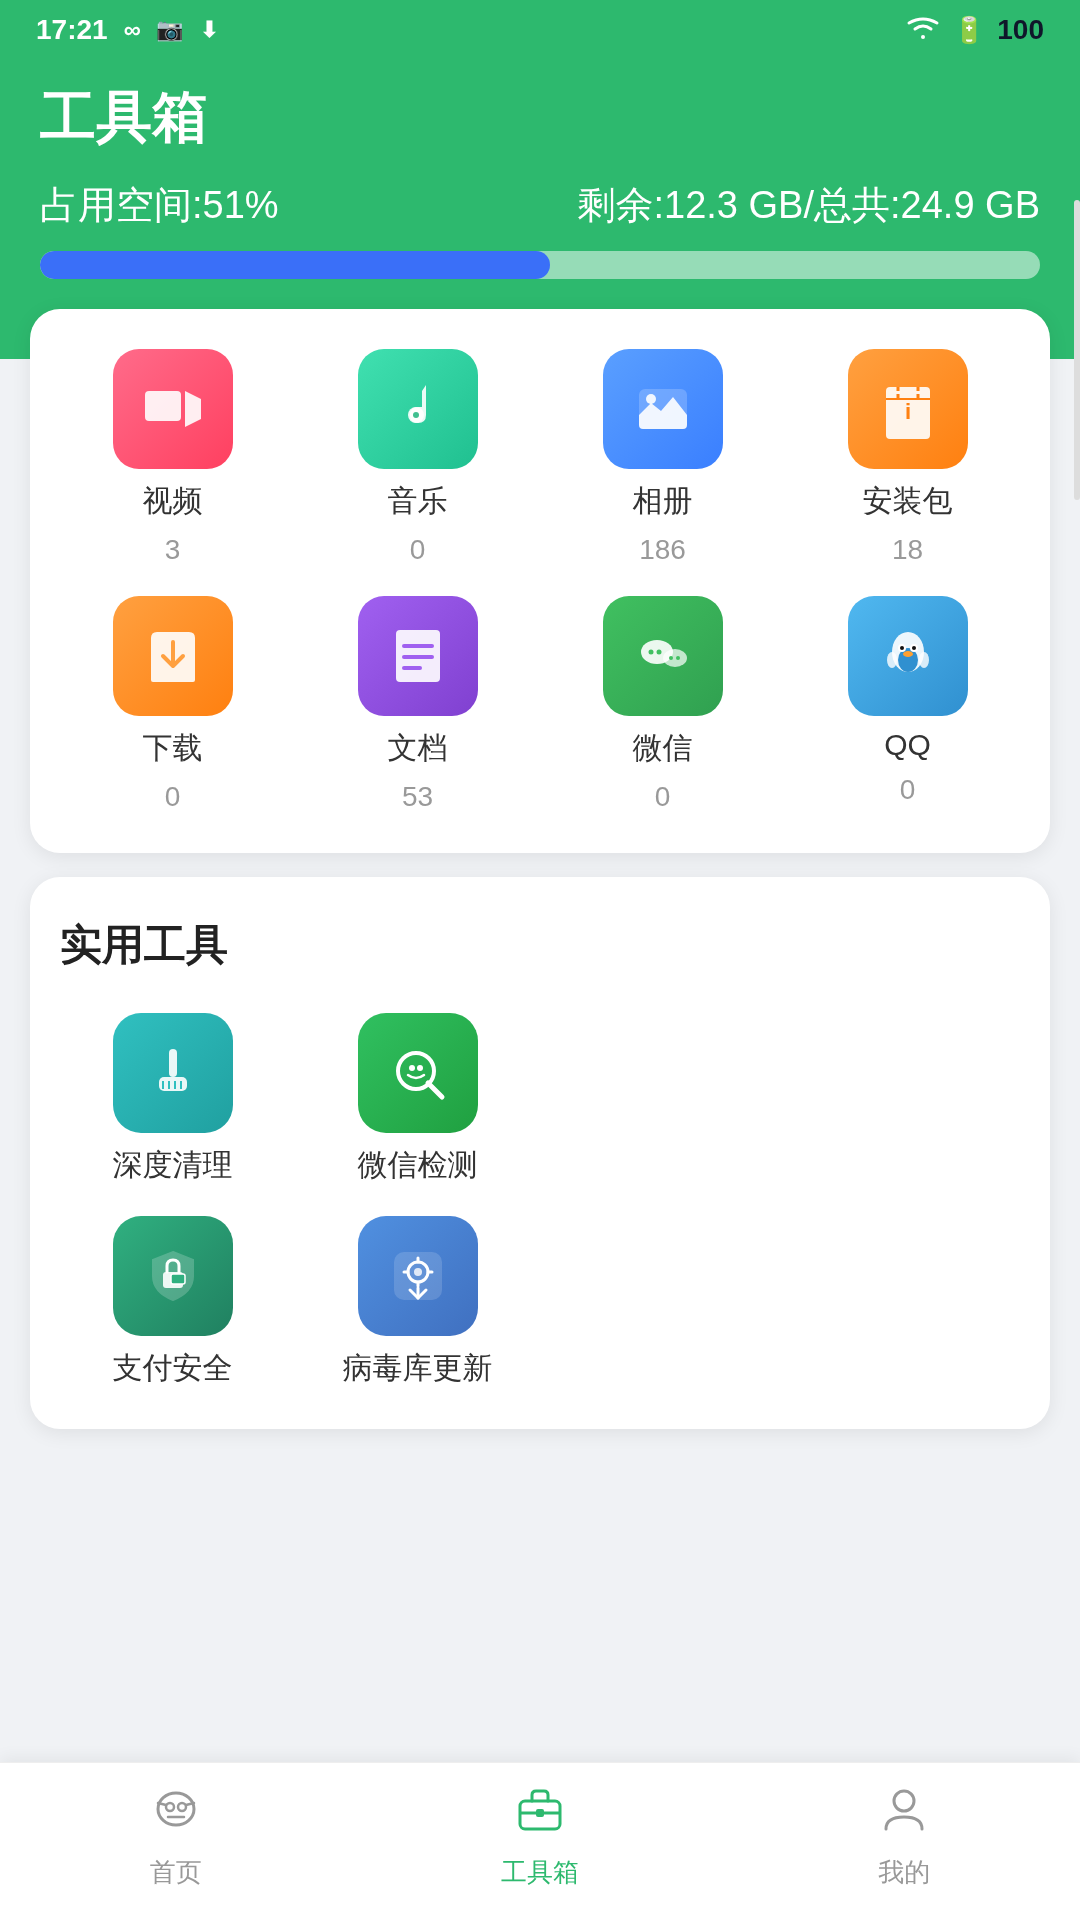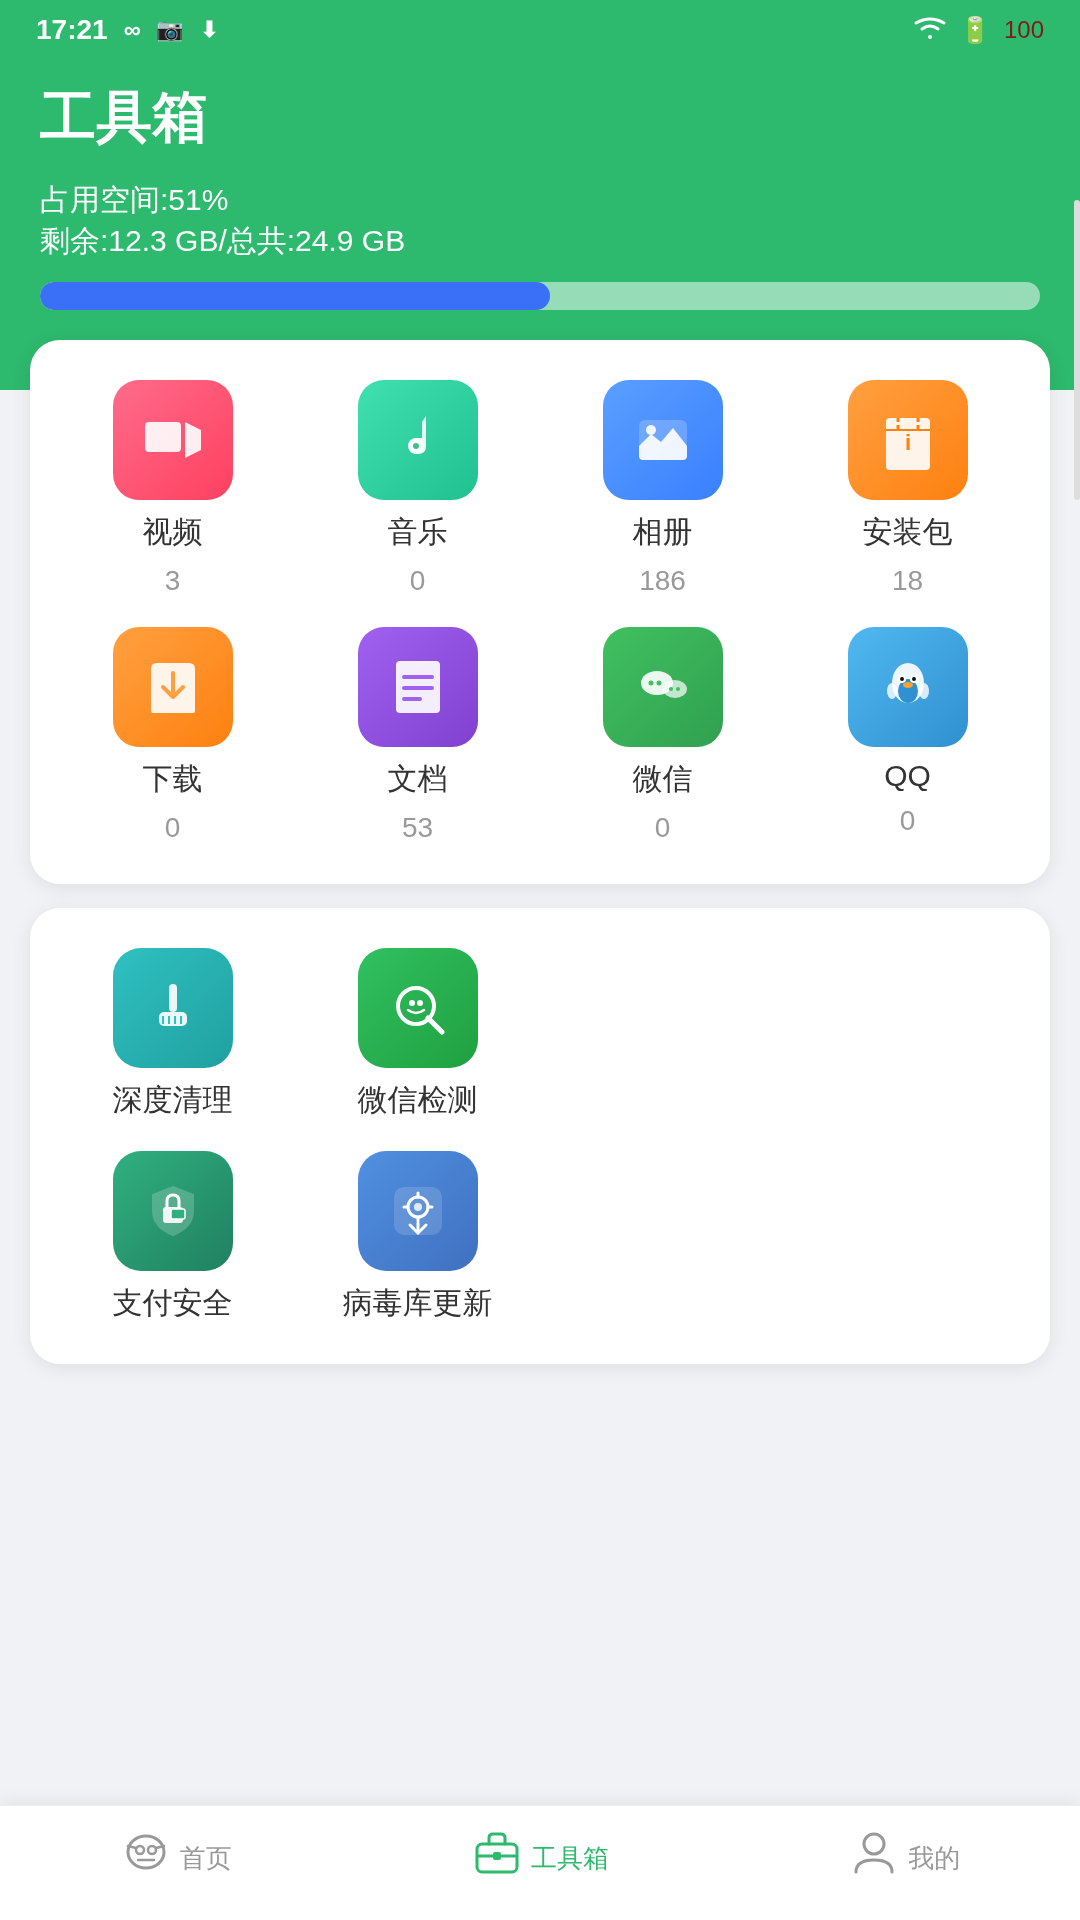--- a/index.html
+++ b/index.html
@@ -47,23 +47,22 @@
     .header-title {
       color: white;
       font-size: 56px;
       font-weight: bold;
       margin-bottom: 24px;
     }
     .storage-info {
       display: flex;
       justify-content: space-between;
       color: white;
-      font-size: 30px;
+      font-size: 38px;
       margin-bottom: 20px;
-      flex-direction: column;
     }
     .progress-bar-bg {
       background: rgba(255,255,255,0.5);
       border-radius: 20px;
       height: 28px;
       overflow: hidden;
     }
     .progress-bar-fill {
       background: #3a6ff8;
       border-radius: 20px;
@@ -155,21 +154,21 @@
       background: white;
       display: flex;
       justify-content: space-around;
       align-items: center;
       padding: 20px 0 30px;
       border-top: 1px solid #eee;
       box-shadow: 0 -4px 16px rgba(0,0,0,0.06);
     }
     .nav-item {
       display: flex;
-      flex-direction: row;
+      flex-direction: column;
       align-items: center;
       gap: 8px;
       cursor: pointer;
     }
     .nav-icon {
       font-size: 52px;
       color: #999;
     }
     .nav-icon.active {
       color: #2db96e;
@@ -228,21 +227,21 @@
     </div>
     <div class="status-icons">
       <span>
         <svg width="36" height="28" viewBox="0 0 36 28" fill="white">
           <path d="M18 22 a2 2 0 1 1 0 4 a2 2 0 0 1 0-4z"></path>
           <path d="M10 16 Q18 10 26 16" stroke="white" stroke-width="3" fill="none" stroke-linecap="round"></path>
           <path d="M4 10 Q18 2 32 10" stroke="white" stroke-width="3" fill="none" stroke-linecap="round"></path>
         </svg>
       </span>
       <span style="font-size:26px; color:white;">🔋</span>
-      <span style="color:#7f1d1d; font-size:24px; font-weight:400;">100</span>
+      <span style="color:#0f172a; font-size:28px; font-weight:700;">100</span>
     </div>
   </div>
 
   <div class="header">
     <div class="header-title">工具箱</div>
     <div class="storage-info">
       <span>占用空间:51%</span>
       <span>剩余:12.3 GB/总共:24.9 GB</span>
     </div>
     <div class="progress-bar-bg">
@@ -362,20 +361,21 @@
               <ellipse cx="48" cy="36" rx="5" ry="8" fill="white" opacity="0.8"></ellipse>
             </svg>
           </div>
           <span class="item-label">QQ</span>
           <span class="item-count">0</span>
         </div>
       </div>
     </div>
 
     <div class="card">
+      <div class="section-title">实用工具</div>
 
       <div class="grid-4">
 
 
 
         <div class="grid-item">
           <div class="tool-icon-box icon-deep-clean">
             <svg width="64" height="64" viewBox="0 0 64 64" fill="none">
 
               <rect x="28" y="8" width="8" height="28" rx="4" fill="white" opacity="0.9"></rect>

